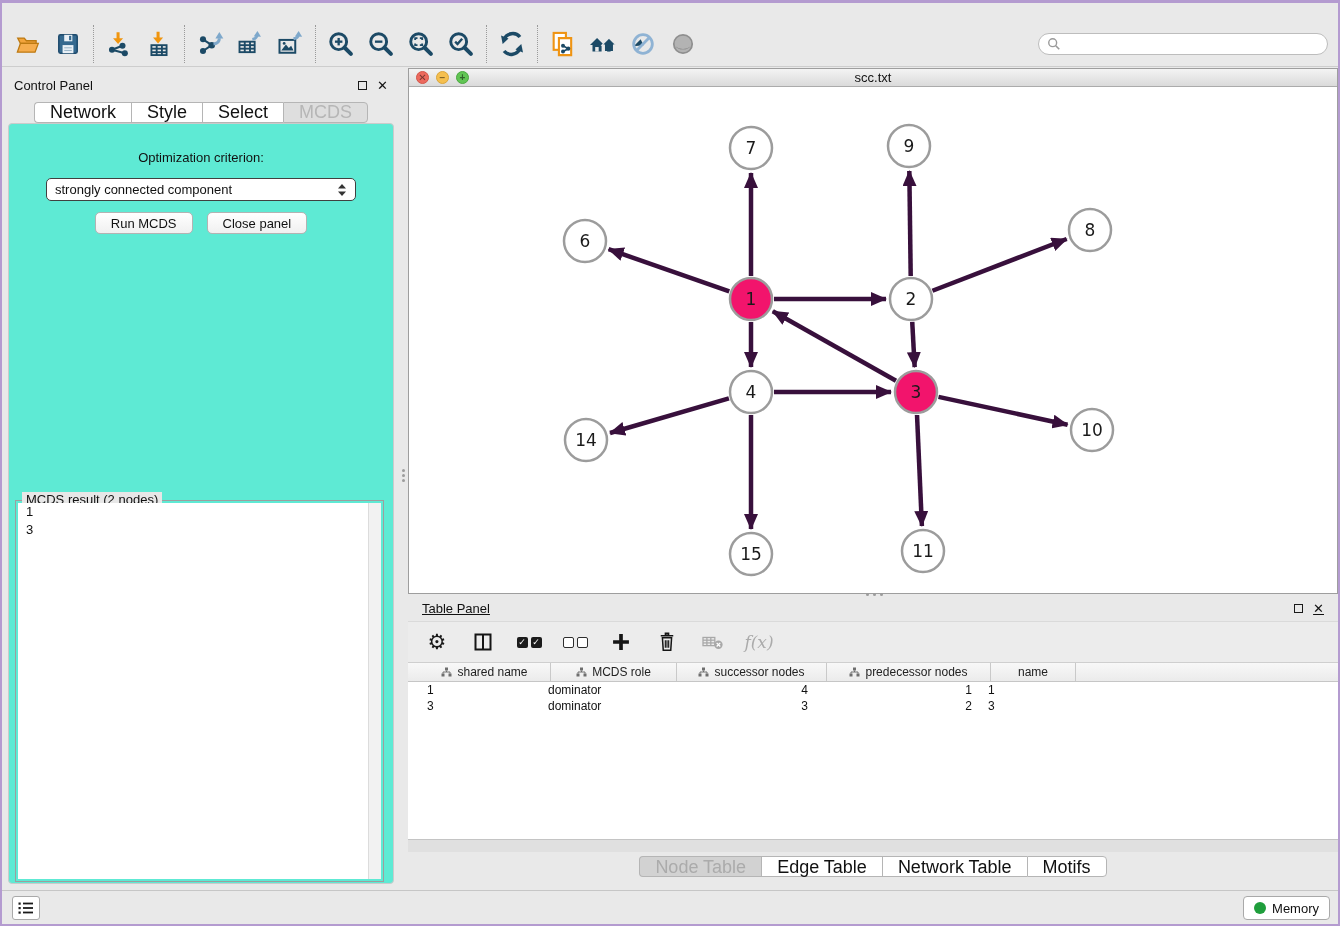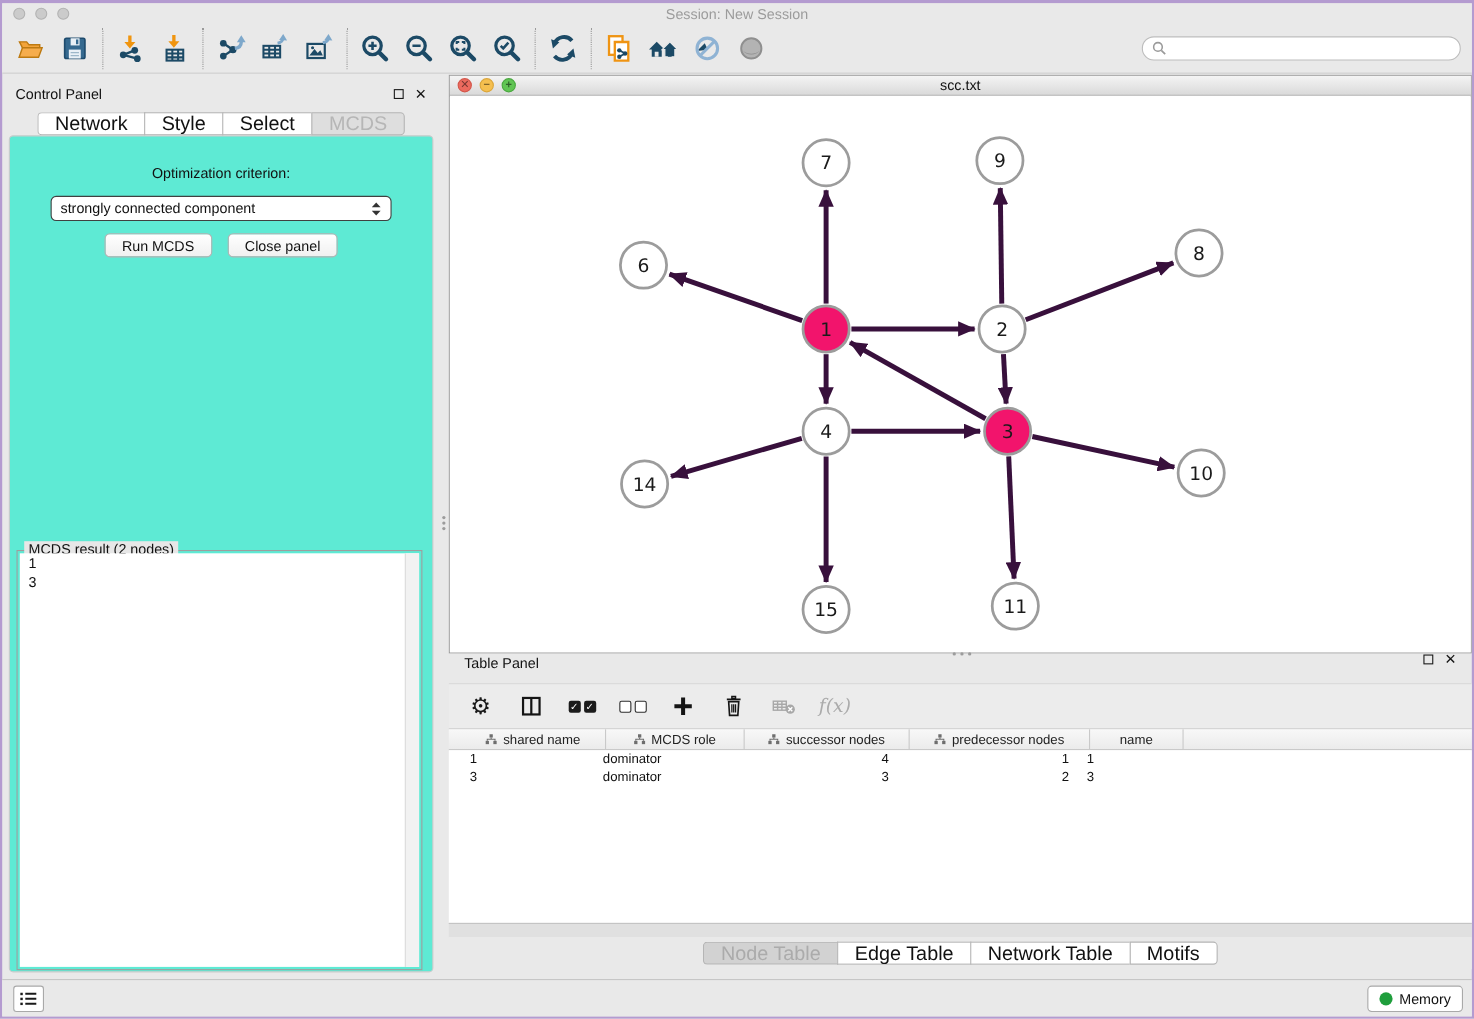--- a/index.html
+++ b/index.html
@@ -69,21 +69,21 @@
   .nw-lights span { width:13px; height:13px; border-radius:50%; font-size:10px; font-weight:bold;
     display:flex; align-items:center; justify-content:center; color:rgba(0,0,0,0.5); }
   .lt-close { background:#ec6a5e; border:1px solid #d3564a; }
   .lt-min   { background:#f5bf4f; border:1px solid #dba63a; }
   .lt-max   { background:#61c554; border:1px solid #4aa83f; }
   .nw-title { text-align:center; font-size:13px; line-height:17px; color:#111; }
   .canvas { position:absolute; top:19px; left:0; right:0; bottom:0; background:#fff; overflow:hidden; }
 
   
   .table-panel { position:absolute; left:0; right:0; top:528px; bottom:0; }
-  .tp-header { position:relative; height:26px; display:flex; align-items:flex-start; padding:0 14px; font-size:13px; color:#111; }
+  .tp-header { position:relative; height:26px; display:flex; align-items:center; padding:0 14px; font-size:13px; color:#111;text-decoration:underline; }
   .tp-toolbar { height:42px; background:#ececec; border-top:1px solid #dadada; border-bottom:1px solid #cfcfcf;
     display:flex; align-items:center; padding-left:16px; gap:20px; }
   .tp-ico { display:flex; align-items:center; justify-content:center; width:26px; height:26px; }
   .gear-char { font-family:"DejaVu Sans",sans-serif; font-size:21px; color:#1a1a1a; line-height:21px; }
   .fx { font-family:"DejaVu Serif","Liberation Serif",serif; font-style:italic; font-size:17px; color:#ababab; }
   .checkpair { display:flex; gap:3px; }
   .cp-box { width:11px; height:11px; border-radius:2px; }
   .cp-box.on { background:#1b1b1b; color:#fff; font-size:9px; line-height:11px; text-align:center; }
   .cp-box.off { background:#fff; border:1.5px solid #2e2e2e; }
   .thead { display:flex; height:19px; background:linear-gradient(#f8f8f8,#ebebeb);
@@ -105,28 +105,20 @@
     border:1px solid #a9a9a9; border-radius:3px; display:flex; align-items:center; justify-content:center; }
   .sb-mem { position:absolute; right:8px; top:5px; height:24px; padding:0 10px; background:#fff;
     border:1px solid #a9a9a9; border-radius:4px; display:flex; align-items:center; gap:6px; font-size:13px; color:#111; }
   .mem-dot { width:12px; height:12px; border-radius:50%; background:#1f9e3c; }
 </style>
 </head>
 <body>
 
 <div class="app">
 
-  <div class="titlebar">
-    <div class="lights">
-        <span></span>
-        <span></span>
-        <span></span>
-      </div>
-    <div class="main-title">Session: New Session</div>
-  </div>
 
   <div class="toolbar">
     <div class="tbtn">
       <svg width="28" height="26" viewBox="0 0 24 24">
         <path d="M2.5 6.5 h6 l2 2.5 h9 v2.5 H5 Z" fill="#f3a43b" stroke="#bd7a12" stroke-width="1.2"></path>
         <path d="M5 11.5 h16.5 L18.5 19.5 H2.2 Z" fill="#f6ad4d" stroke="#bd7a12" stroke-width="1.2"></path>
       </svg>
     </div>
     <div class="tbtn">
       <svg width="26" height="26" viewBox="0 0 24 24">

